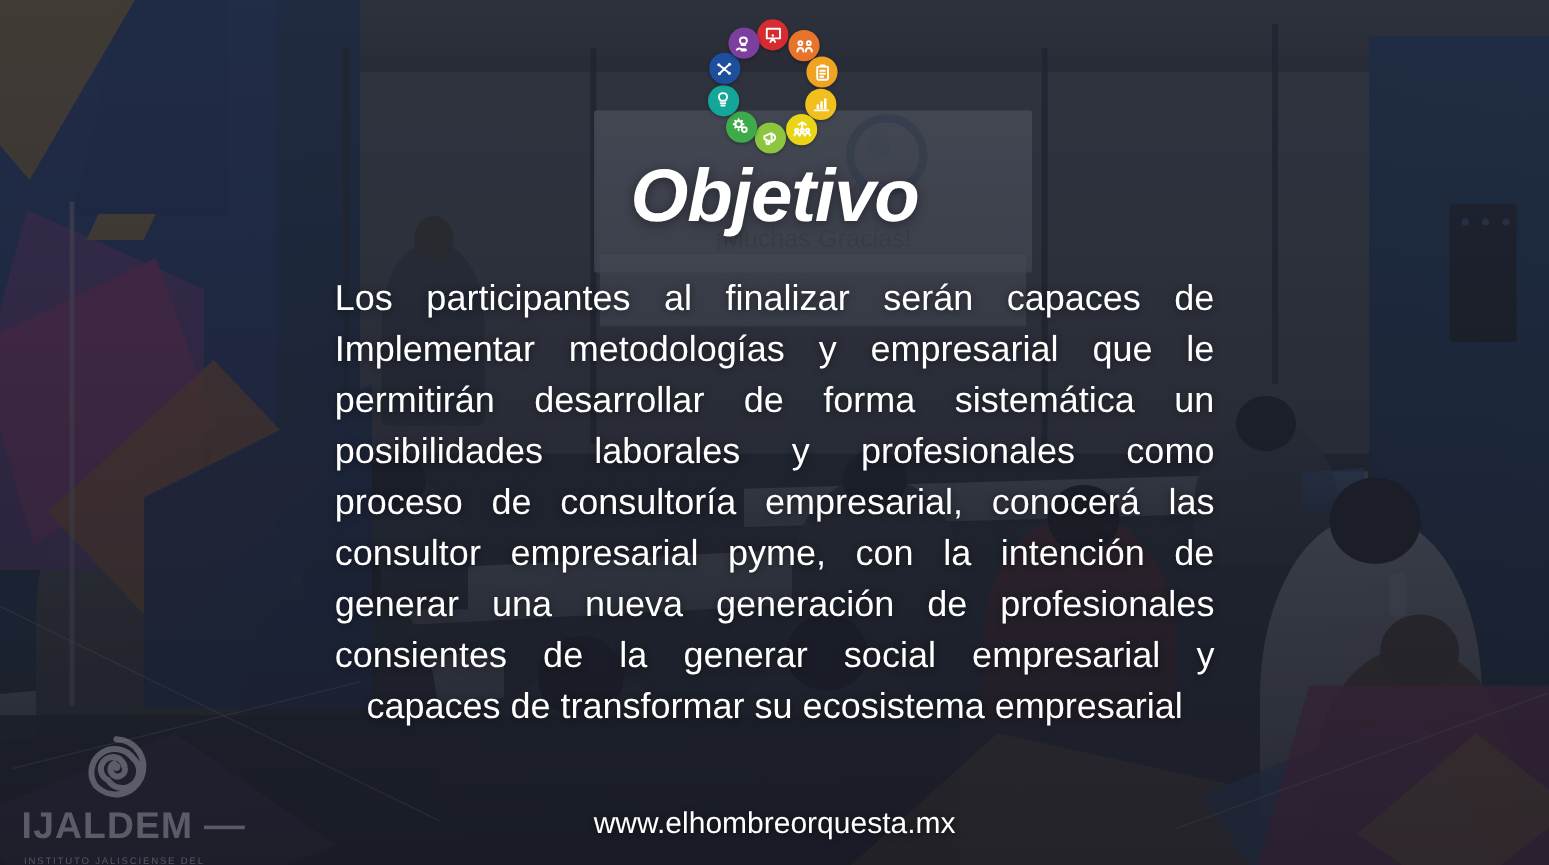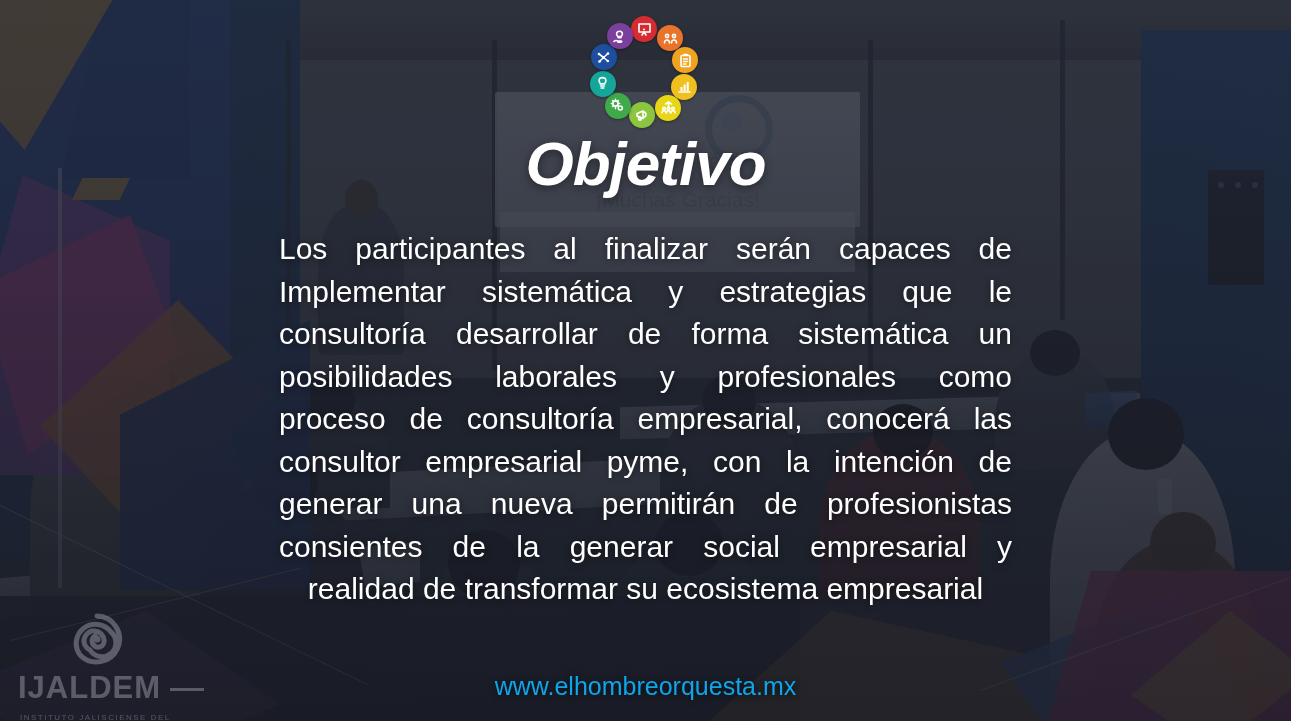--- a/index.html
+++ b/index.html
@@ -162,21 +162,21 @@
     text-align:justify;
     text-align-last:justify;
     text-shadow:0 1px 6px rgba(0,0,0,.5);
     word-spacing:0px;
   }
   .body-text .last{display:block;text-align:center;text-align-last:center;}
 
   .url{
     position:absolute;left:0;right:0;top:672px;
     text-align:center;
-    font-size:25px;color:#0ea5e9;
+    font-size:25px;color:#ffffff;
     font-family:"Liberation Sans",sans-serif;
     text-shadow:0 1px 6px rgba(0,0,0,.6);
   }
 
   
   .wm{position:absolute;left:18px;top:612px;width:200px;height:104px;opacity:.30;}
   .wm-spiral{position:absolute;left:52px;top:0px;width:54px;height:54px;}
   .wm-name{position:absolute;left:0;top:58px;width:200px;
     font-size:31px;font-weight:bold;letter-spacing:1px;color:#e9ecf2;
     font-family:"Liberation Sans",sans-serif;}
@@ -341,28 +341,28 @@
             <path d="M6 8.6h3"></path>
             <path d="M2 12.4c1.2-1 2.6-1.1 3.6-.4h3.2c1.2 0 1.2 1.2 0 1.2H6"></path>
           </svg>
         </div>
       </div>
 
     <div class="title">Objetivo</div>
 
     <div class="body-text" id="bodytext">
         <div>Los participantes al finalizar serán capaces de</div>
-        <div>Implementar sistemática y estrategias que le</div>
-        <div>consultoría desarrollar de forma sistemática un</div>
+        <div>Implementar metodologías y empresarial que le</div>
+        <div>permitirán desarrollar de forma sistemática un</div>
         <div>posibilidades laborales y profesionales como</div>
         <div>proceso de consultoría empresarial, conocerá las</div>
         <div>consultor empresarial pyme, con la intención de</div>
-        <div>generar una nueva permitirán de profesionistas</div>
+        <div>generar una nueva generación de profesionales</div>
         <div>consientes de la generar social empresarial y</div>
-        <div class="last">realidad de transformar su ecosistema empresarial</div>
+        <div class="last">capaces de transformar su ecosistema empresarial</div>
       </div>
 
     <div class="url">www.elhombreorquesta.mx</div>
 
     <div class="wm">
       <div class="wm-spiral">
         <svg viewBox="0 0 54 54" width="54" height="54">
           <path d="M27 4 A23 23 0 1 1 10 43 A19 19 0 1 1 41 20 A14 14 0 1 1 20 38 A10 10 0 1 1 34 28 A6 6 0 1 1 25 24" fill="none" stroke="#e9ecf2" stroke-width="5" stroke-linecap="round"></path>
           <circle cx="27" cy="27" r="3.5" fill="#e9ecf2"></circle>
         </svg>

